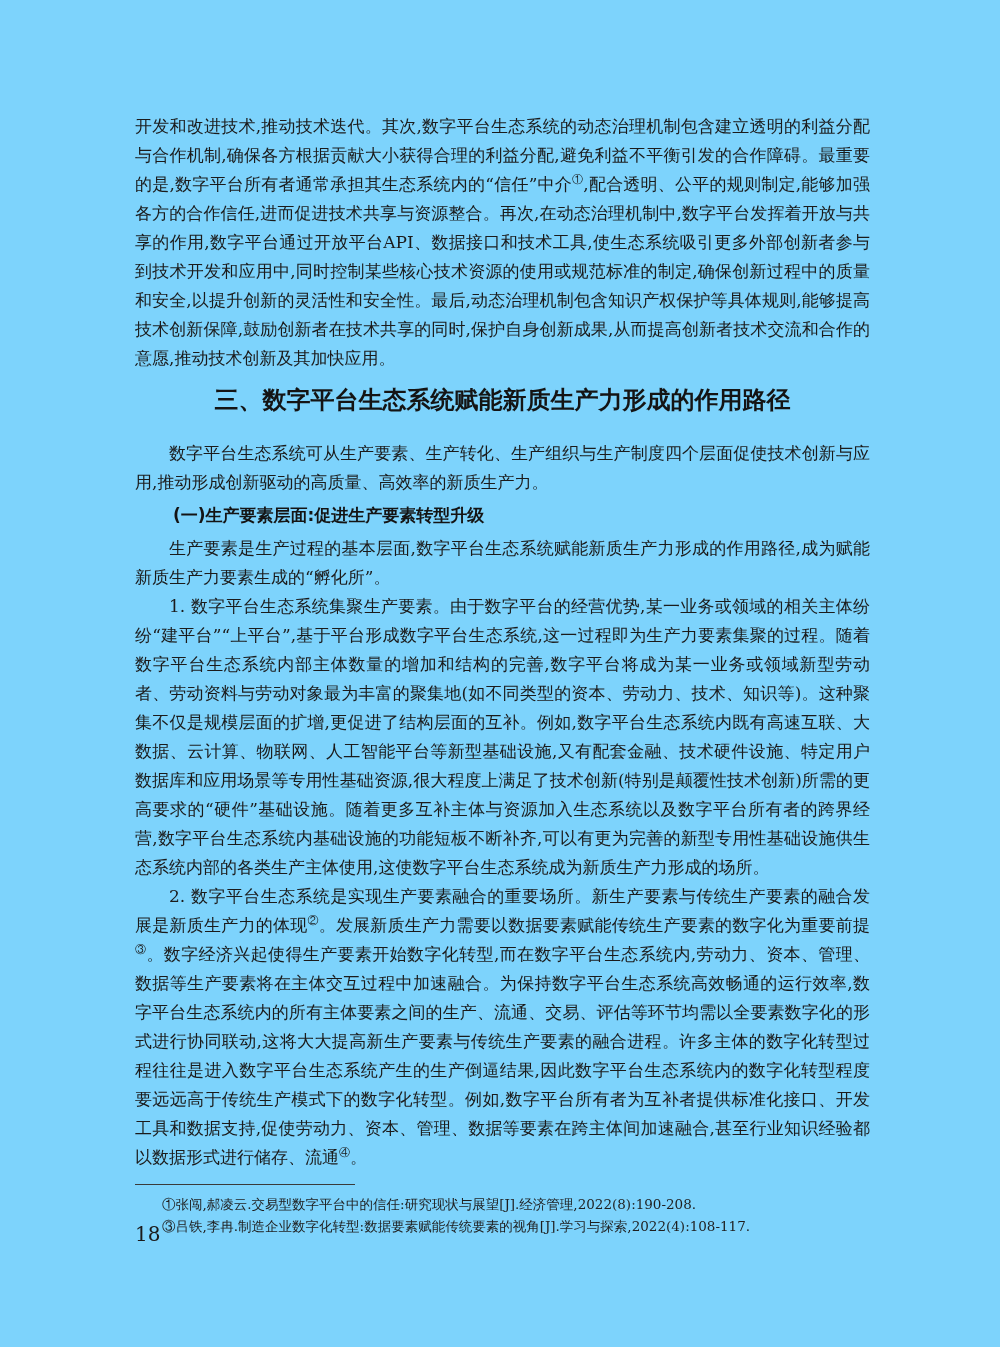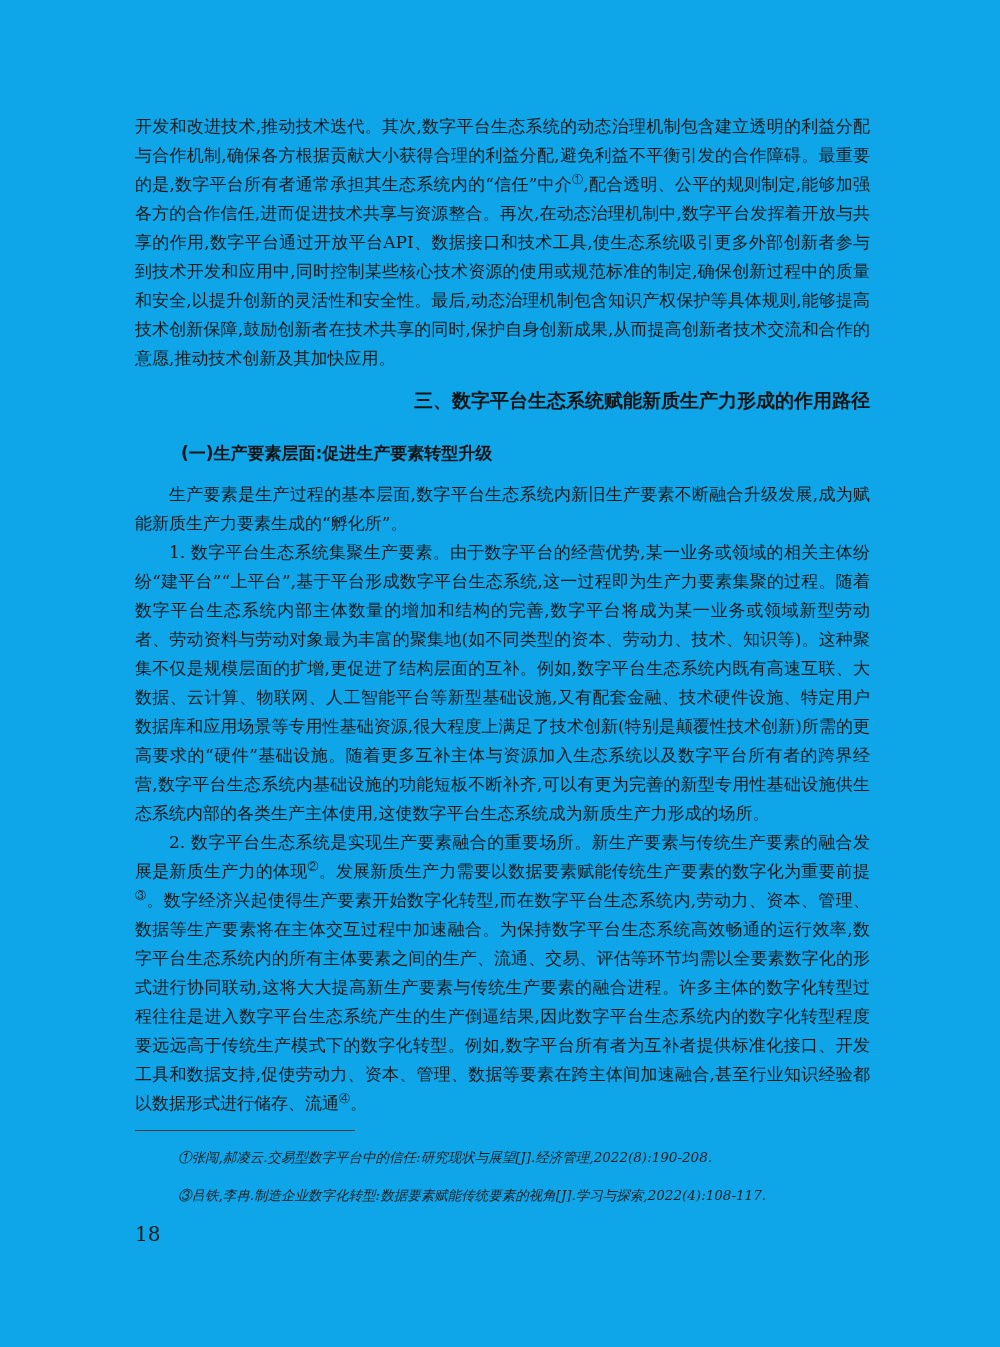--- a/index.html
+++ b/index.html
@@ -5,93 +5,93 @@
   html, body {
     margin: 0;
     padding: 0;
     background: #ffffff;
   }
   .page {
     position: relative;
     box-sizing: border-box;
     width: 1000px;
     height: 1347px;
-    background: #0ea5e9;
+    background: #7dd3fc;
     padding: 112px 130px 0 135px;
     font-family: "DejaVu Serif", "Liberation Serif", serif;
     color: #1b1b1b;
     overflow: hidden;
   }
   .para {
     margin: 0;
     font-size: 17px;
     line-height: 29px;
     text-align: justify;
     text-justify: inter-ideograph;
   }
   .para.indent { text-indent: 2em; }
   .section-heading {
     margin: 12px 0 24px 0;
     font-family: "DejaVu Sans", "Liberation Sans", sans-serif;
-    font-size: 19px;
+    font-size: 24px;
     font-weight: bold;
-    text-align: right;
+    text-align: center;
     line-height: 30px;
     color: #141414;
   }
   .subsection-heading {
-    margin: 12px;
+    margin: 4px;
     font-family: "DejaVu Sans", "Liberation Sans", sans-serif;
     font-size: 17px;
     font-weight: bold;
     line-height: 29px;
     text-indent: 2em;
     color: #141414;
   }
   sup.fnref {
     font-size: 11px;
     line-height: 0;
     vertical-align: super;
   }
   .footnote-divider {
     width: 220px;
     height: 0;
     border-top: 1.5px solid #3a3a3a;
     margin: 12px 0 9px 0;
   }
   .footnote {
-    margin: 16px;
+    margin: 0;
     font-size: 13.5px;
     line-height: 21.5px;
     text-indent: 2em;
     text-align: justify;
     color: #1f1f1f;
-    font-style: italic;
   }
   .page-number {
     position: absolute;
     left: 135px;
     top: 1222px;
     font-size: 20px;
     color: #1b1b1b;
   }
 </style>
 </head>
 <body>
 
 <div class="page">
 
   <p class="para rich">开发和改进技术,推动技术迭代。其次,数字平台生态系统的动态治理机制包含建立透明的利益分配与合作机制,确保各方根据贡献大小获得合理的利益分配,避免利益不平衡引发的合作障碍。最重要的是,数字平台所有者通常承担其生态系统内的“信任”中介<sup class="fnref">①</sup>,配合透明、公平的规则制定,能够加强各方的合作信任,进而促进技术共享与资源整合。再次,在动态治理机制中,数字平台发挥着开放与共享的作用,数字平台通过开放平台API、数据接口和技术工具,使生态系统吸引更多外部创新者参与到技术开发和应用中,同时控制某些核心技术资源的使用或规范标准的制定,确保创新过程中的质量和安全,以提升创新的灵活性和安全性。最后,动态治理机制包含知识产权保护等具体规则,能够提高技术创新保障,鼓励创新者在技术共享的同时,保护自身创新成果,从而提高创新者技术交流和合作的意愿,推动技术创新及其加快应用。</p>
 
   <h2 class="section-heading">三、数字平台生态系统赋能新质生产力形成的作用路径</h2>
 
+  <p class="para indent">数字平台生态系统可从生产要素、生产转化、生产组织与生产制度四个层面促使技术创新与应用,推动形成创新驱动的高质量、高效率的新质生产力。</p>
 
   <h3 class="subsection-heading">(一)生产要素层面:促进生产要素转型升级</h3>
 
-  <p class="para indent">生产要素是生产过程的基本层面,数字平台生态系统内新旧生产要素不断融合升级发展,成为赋能新质生产力要素生成的“孵化所”。</p>
+  <p class="para indent">生产要素是生产过程的基本层面,数字平台生态系统赋能新质生产力形成的作用路径,成为赋能新质生产力要素生成的“孵化所”。</p>
 
   <p class="para indent rich">1. 数字平台生态系统集聚生产要素。由于数字平台的经营优势,某一业务或领域的相关主体纷纷“建平台”“上平台”,基于平台形成数字平台生态系统,这一过程即为生产力要素集聚的过程。随着数字平台生态系统内部主体数量的增加和结构的完善,数字平台将成为某一业务或领域新型劳动者、劳动资料与劳动对象最为丰富的聚集地(如不同类型的资本、劳动力、技术、知识等)。这种聚集不仅是规模层面的扩增,更促进了结构层面的互补。例如,数字平台生态系统内既有高速互联、大数据、云计算、物联网、人工智能平台等新型基础设施,又有配套金融、技术硬件设施、特定用户数据库和应用场景等专用性基础资源,很大程度上满足了技术创新(特别是颠覆性技术创新)所需的更高要求的“硬件”基础设施。随着更多互补主体与资源加入生态系统以及数字平台所有者的跨界经营,数字平台生态系统内基础设施的功能短板不断补齐,可以有更为完善的新型专用性基础设施供生态系统内部的各类生产主体使用,这使数字平台生态系统成为新质生产力形成的场所。</p>
 
   <p class="para indent rich">2. 数字平台生态系统是实现生产要素融合的重要场所。新生产要素与传统生产要素的融合发展是新质生产力的体现<sup class="fnref">②</sup>。发展新质生产力需要以数据要素赋能传统生产要素的数字化为重要前提<sup class="fnref">③</sup>。数字经济兴起使得生产要素开始数字化转型,而在数字平台生态系统内,劳动力、资本、管理、数据等生产要素将在主体交互过程中加速融合。为保持数字平台生态系统高效畅通的运行效率,数字平台生态系统内的所有主体要素之间的生产、流通、交易、评估等环节均需以全要素数字化的形式进行协同联动,这将大大提高新生产要素与传统生产要素的融合进程。许多主体的数字化转型过程往往是进入数字平台生态系统产生的生产倒逼结果,因此数字平台生态系统内的数字化转型程度要远远高于传统生产模式下的数字化转型。例如,数字平台所有者为互补者提供标准化接口、开发工具和数据支持,促使劳动力、资本、管理、数据等要素在跨主体间加速融合,甚至行业知识经验都以数据形式进行储存、流通<sup class="fnref">④</sup>。</p>
 
   <div class="footnote-divider"></div>
 
   <div>
     <p class="footnote">①张闯,郝凌云.交易型数字平台中的信任:研究现状与展望[J].经济管理,2022(8):190-208.</p>
     <p class="footnote">③吕铁,李冉.制造企业数字化转型:数据要素赋能传统要素的视角[J].学习与探索,2022(4):108-117.</p>

